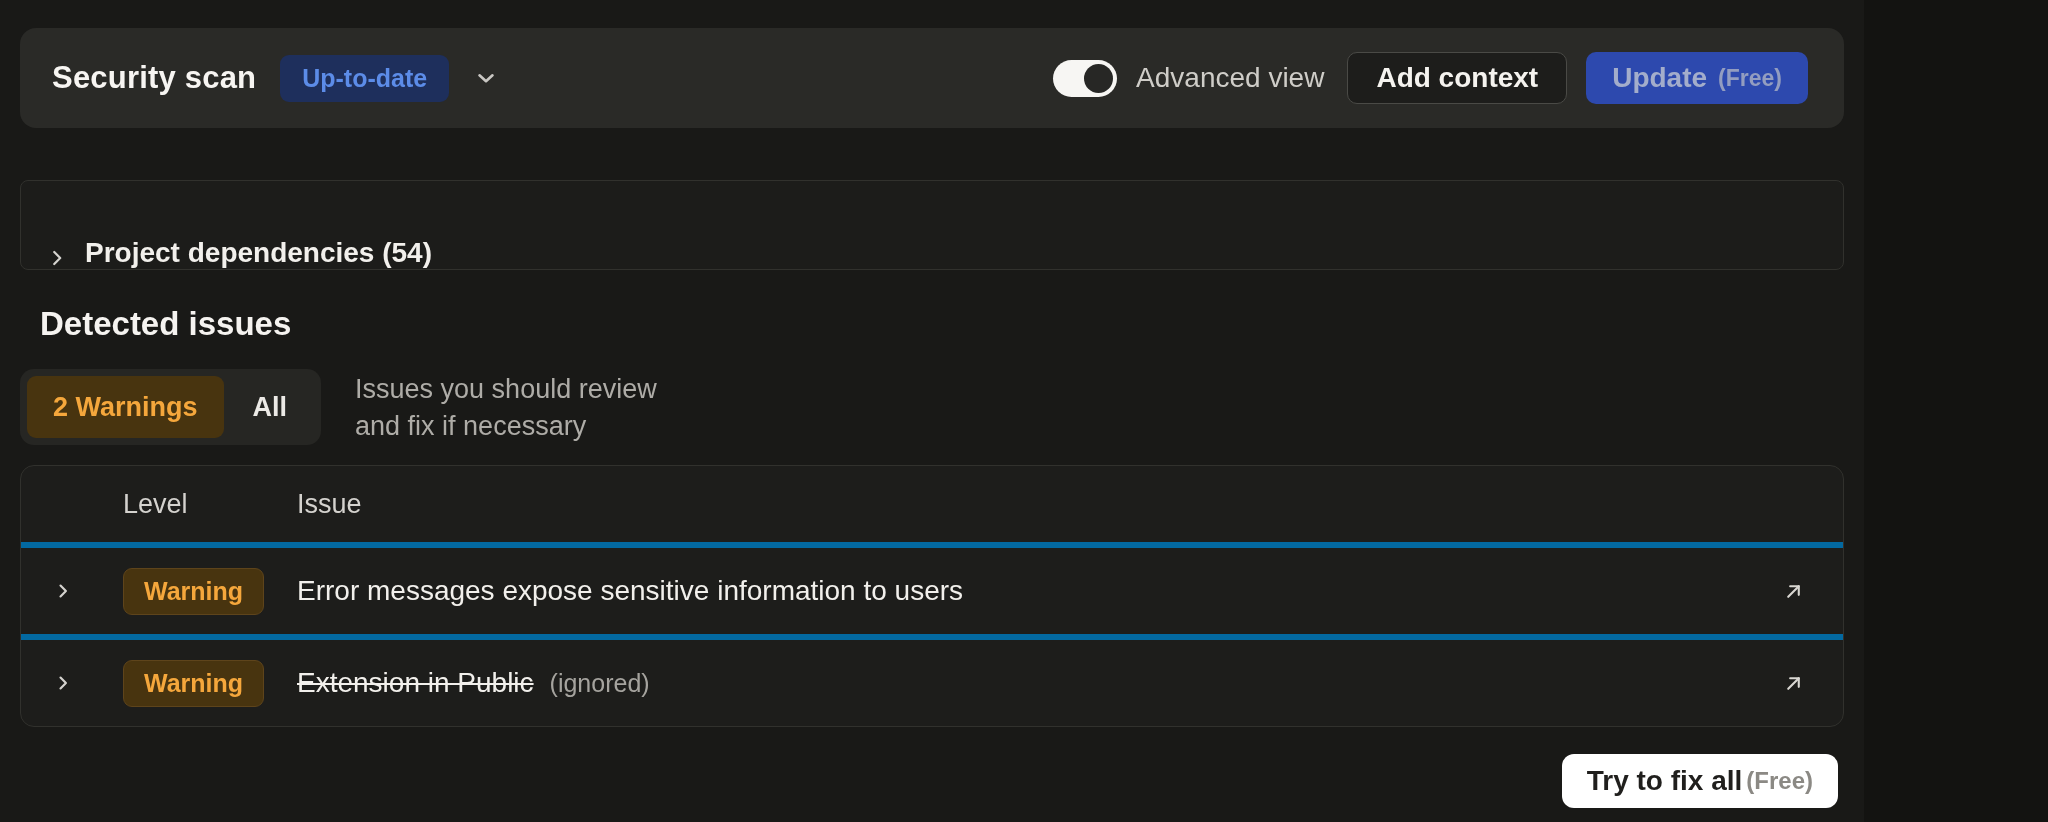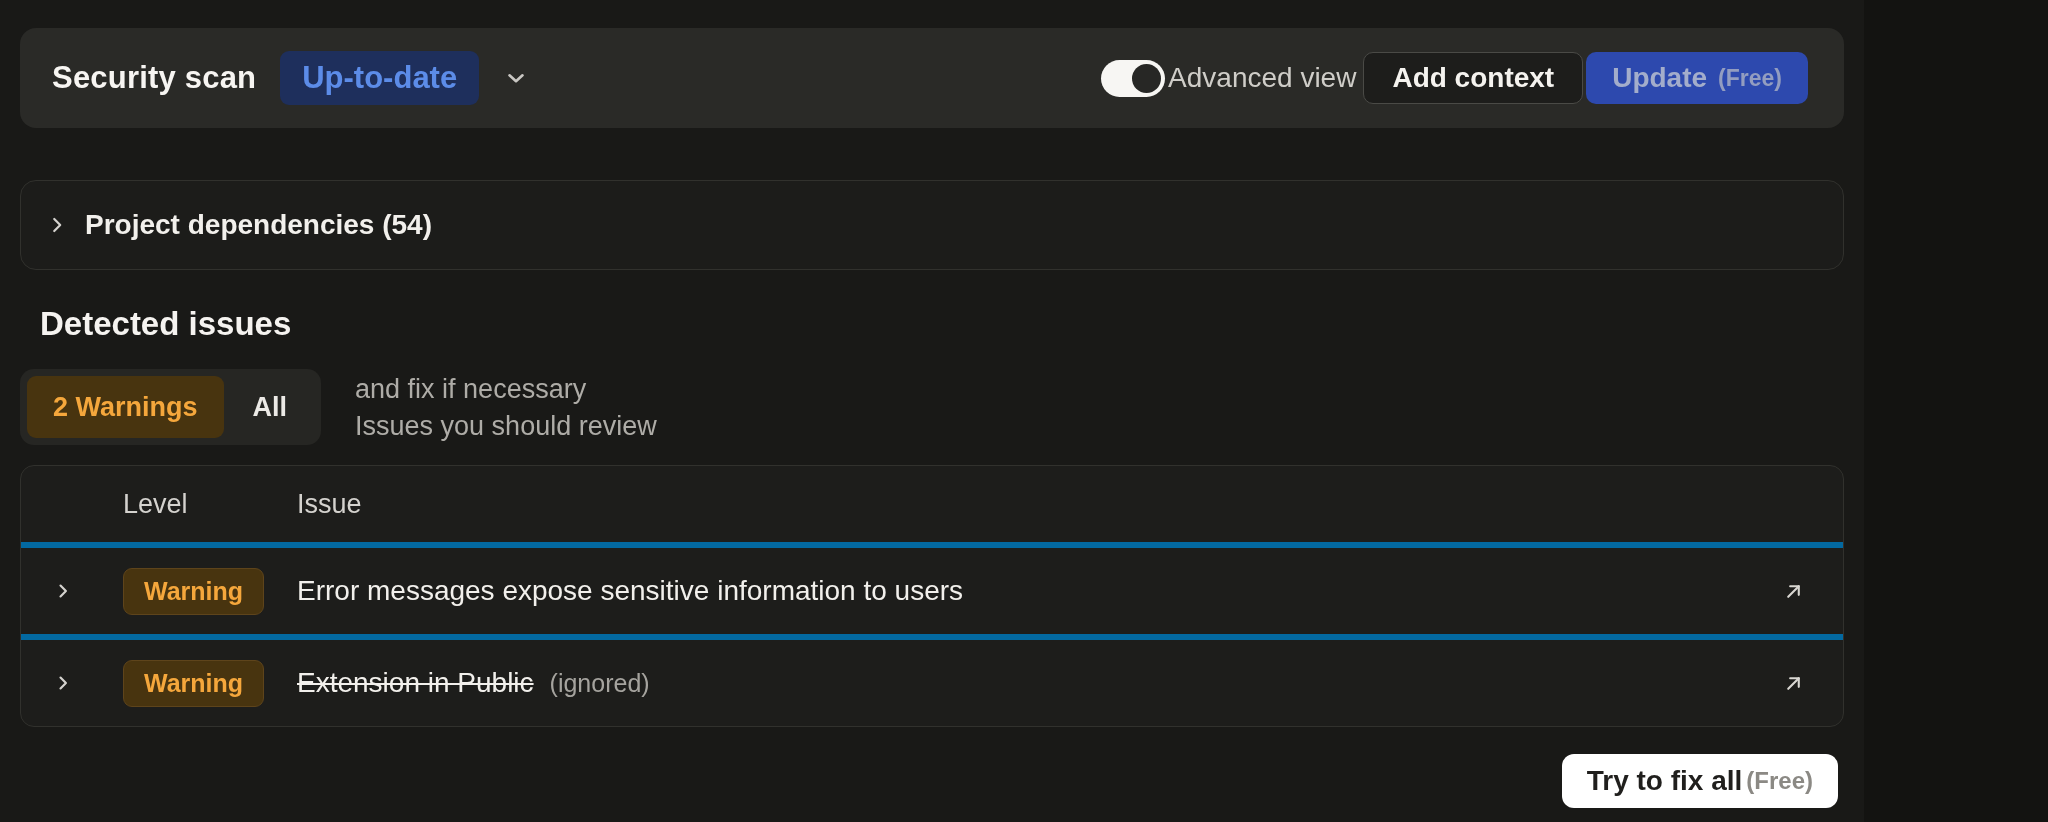--- a/index.html
+++ b/index.html
@@ -13,24 +13,24 @@
   
   .topbar {
     margin-top:28px; height:100px; border-radius:16px;
     background:var(--card_bg,#2a2a27);
     display:flex; align-items:center; padding:0 36px 0 32px;
   }
   .topbar-left { display:flex; align-items:center; gap:24px; }
   .title { font-size:31px; font-weight:700; color:#f7f5f2; letter-spacing:.2px; }
   .status-badge {
     background:var(--badge_blue_bg,#1e2f5c); color:var(--badge_blue_text,#5c8ce8);
-    font-size:31px; font-weight:700; padding:9px 22px; border-radius:9px;
+    font-size:25px; font-weight:700; padding:9px 22px; border-radius:9px;
   }
   .chev-btn { display:flex; align-items:center; cursor:pointer; background:none; border:none; }
-  .topbar-right { margin-left:auto; display:flex; align-items:center; gap:3px; }
+  .topbar-right { margin-left:auto; display:flex; align-items:center; gap:19px; }
   .toggle {
     width:64px; height:37px; border-radius:19px; background:var(--toggle_track,#f7f6f3);
     position:relative; cursor:pointer; flex:0 0 auto;
   }
   .toggle .knob {
     position:absolute; top:4px; right:4px; width:29px; height:29px;
     border-radius:50%; background:var(--knob,#272725);
   }
   .adv-label { font-size:28px; color:#cfcdc8; margin-right:4px; }
   .btn { display:flex; align-items:center; height:52px; border-radius:10px; cursor:pointer; border:none; }
@@ -39,23 +39,23 @@
     color:#f5f3ef; font-size:28px; font-weight:700;
   }
   .btn-primary {
     background:var(--accent_blue,#2d49ae); padding:0 26px; gap:11px;
     color:var(--accent_blue_text,#a3adcb); font-size:28px; font-weight:700;
   }
   .btn-primary .sub { font-size:23px; font-weight:700; color:var(--accent_blue_sub,#939dc0); }
 
   
   .dep-box {
-    margin-top:52px; height:90px; border-radius:16px;
+    margin-top:52px; height:90px; border-radius:8px;
     border:1px solid var(--border,#31312d); background:#1c1c1a;
-    display:flex; align-items:center; padding-left:25px; gap:17px; cursor:pointer;
+    display:flex; align-items:flex-end; padding-left:25px; gap:17px; cursor:pointer;
   }
   .dep-label { font-size:28px; font-weight:700; color:#f2f0ec; }
 
   
   .section-heading { margin:35px 0 0 20px; font-size:33px; font-weight:700; color:#f5f3f0; }
 
   .filter-row { margin-top:26px; display:flex; align-items:flex-start; gap:34px; }
   .seg { background:#262623; border-radius:14px; padding:7px; display:flex; align-items:center; gap:2px; }
   .seg button { border:none; height:62px; border-radius:9px; font-size:27px; font-weight:700; cursor:pointer; }
   .seg .seg-active {
@@ -132,22 +132,22 @@
   </div>
 
   <h2 class="section-heading">Detected issues</h2>
 
   <div class="filter-row">
     <div class="seg">
       <button class="seg-active">2 Warnings</button>
       <button class="seg-plain">All</button>
     </div>
     <div class="filter-desc">
+      <div>Issues you should review</div>
       <div>and fix if necessary</div>
-      <div>Issues you should review</div>
     </div>
   </div>
 
   <div class="table">
     <div class="thead">
       <div></div>
       <div>Level</div>
       <div>Issue</div>
       <div></div>
     </div>

